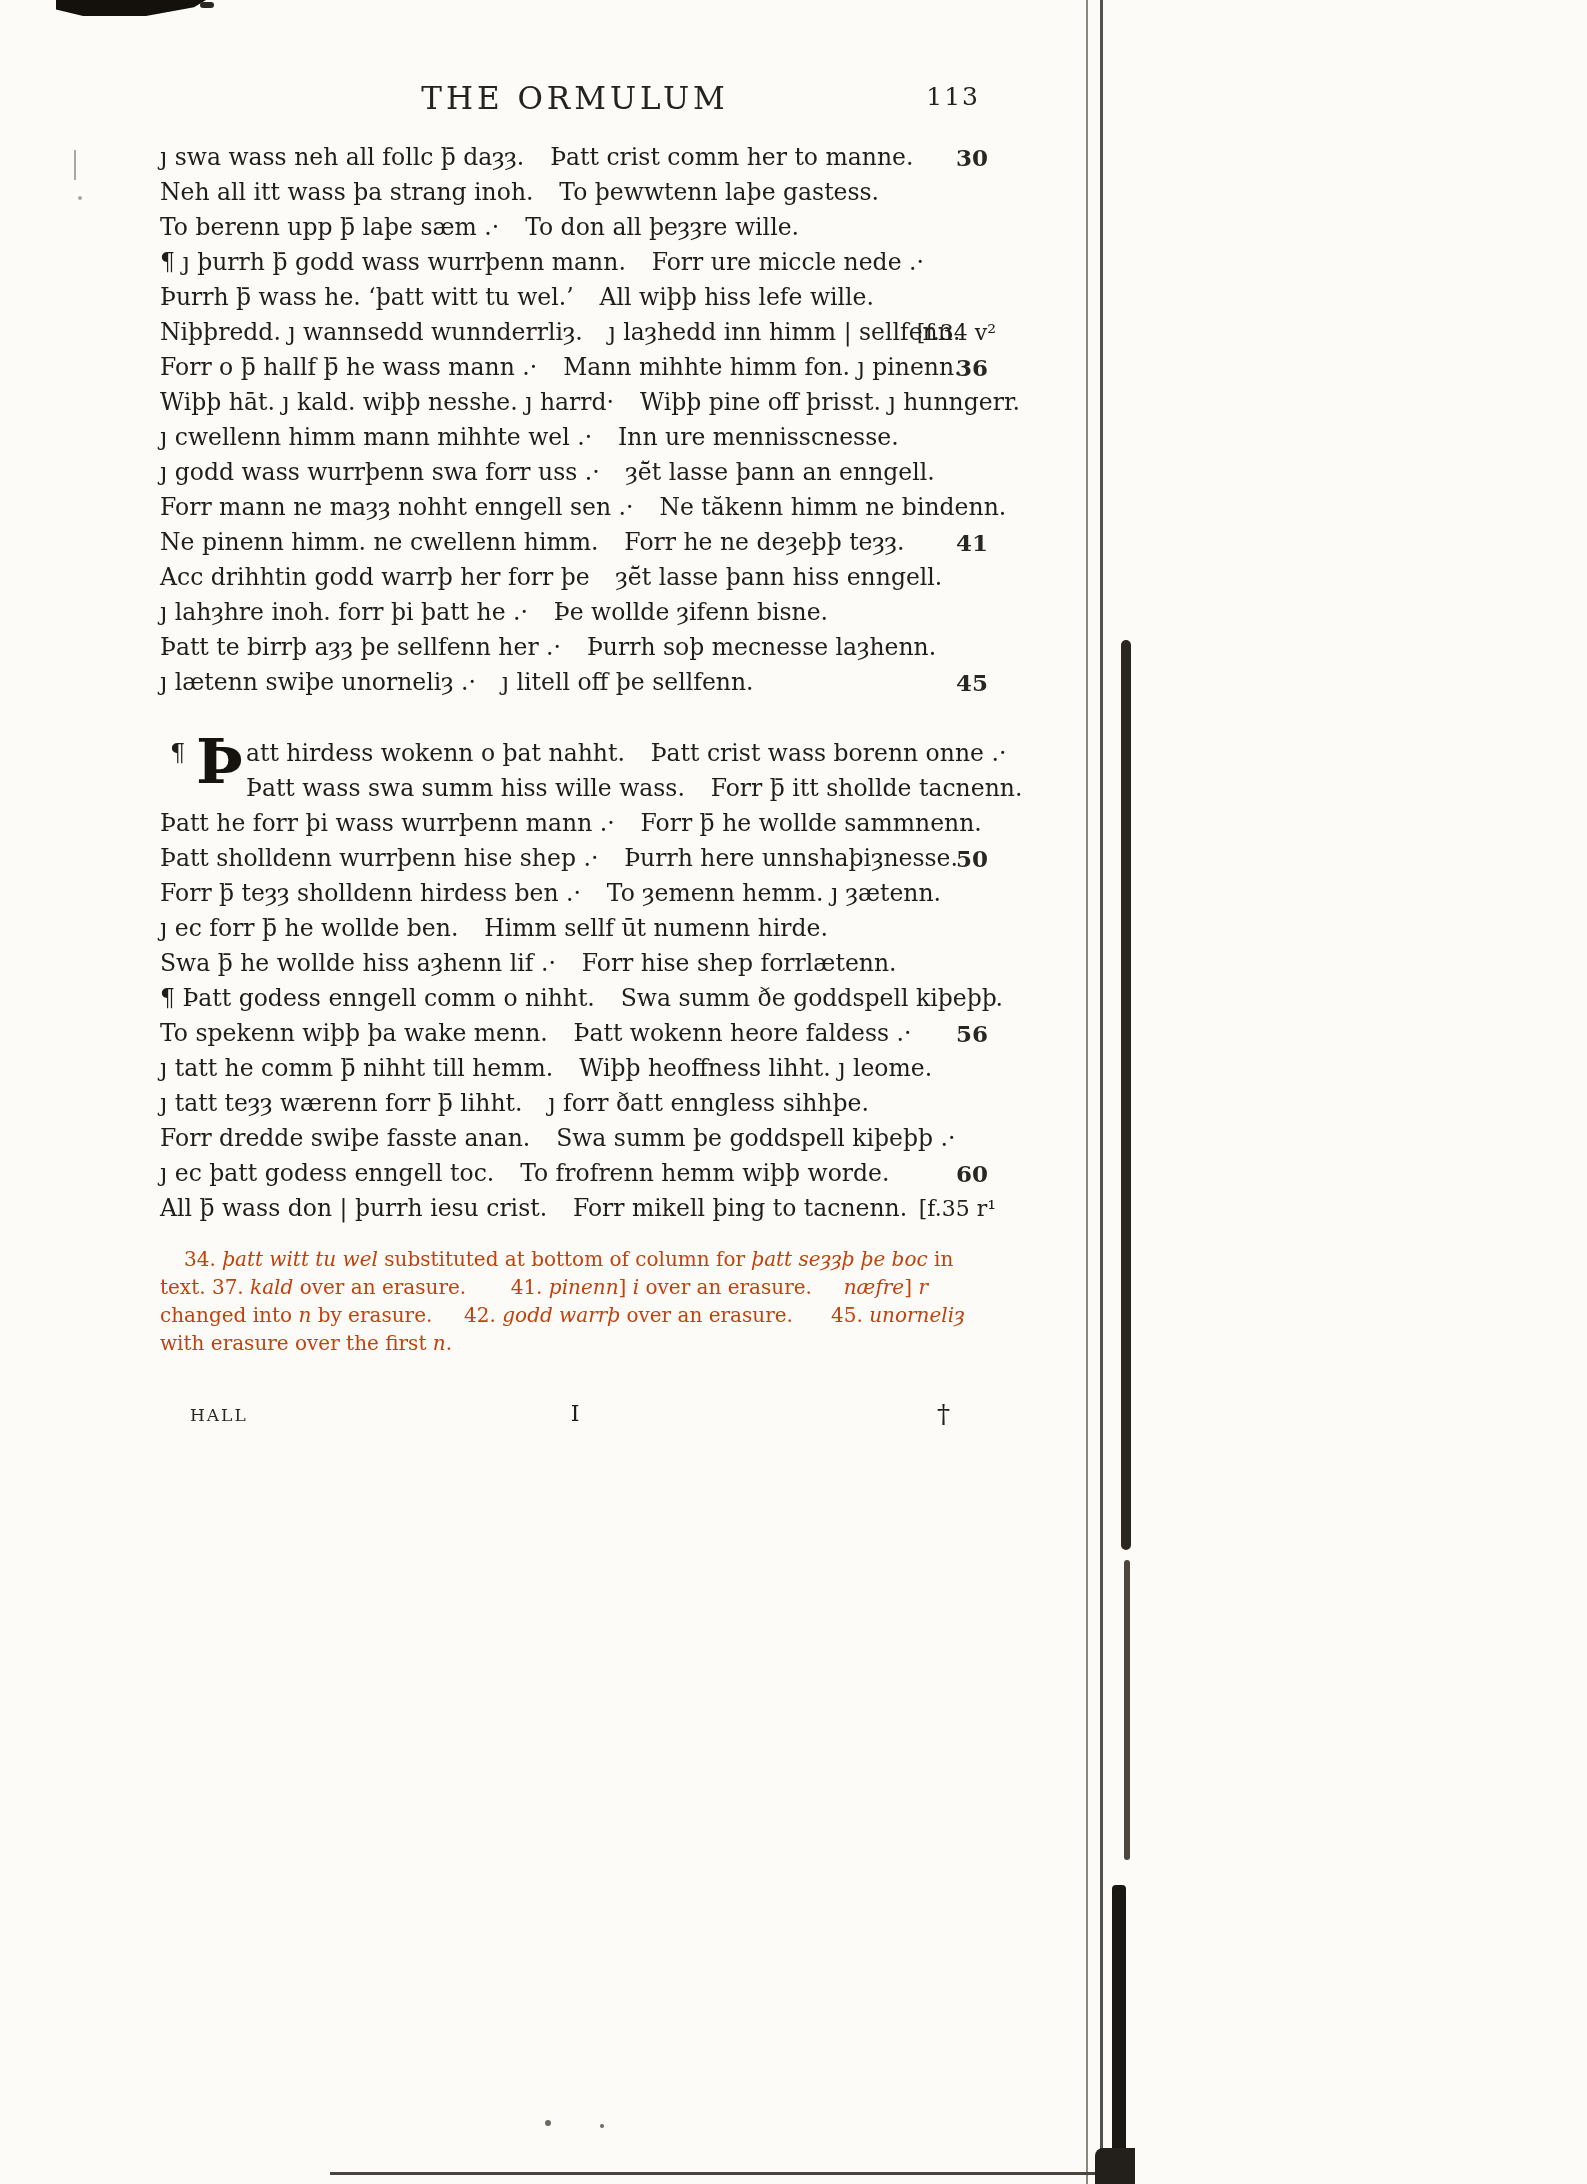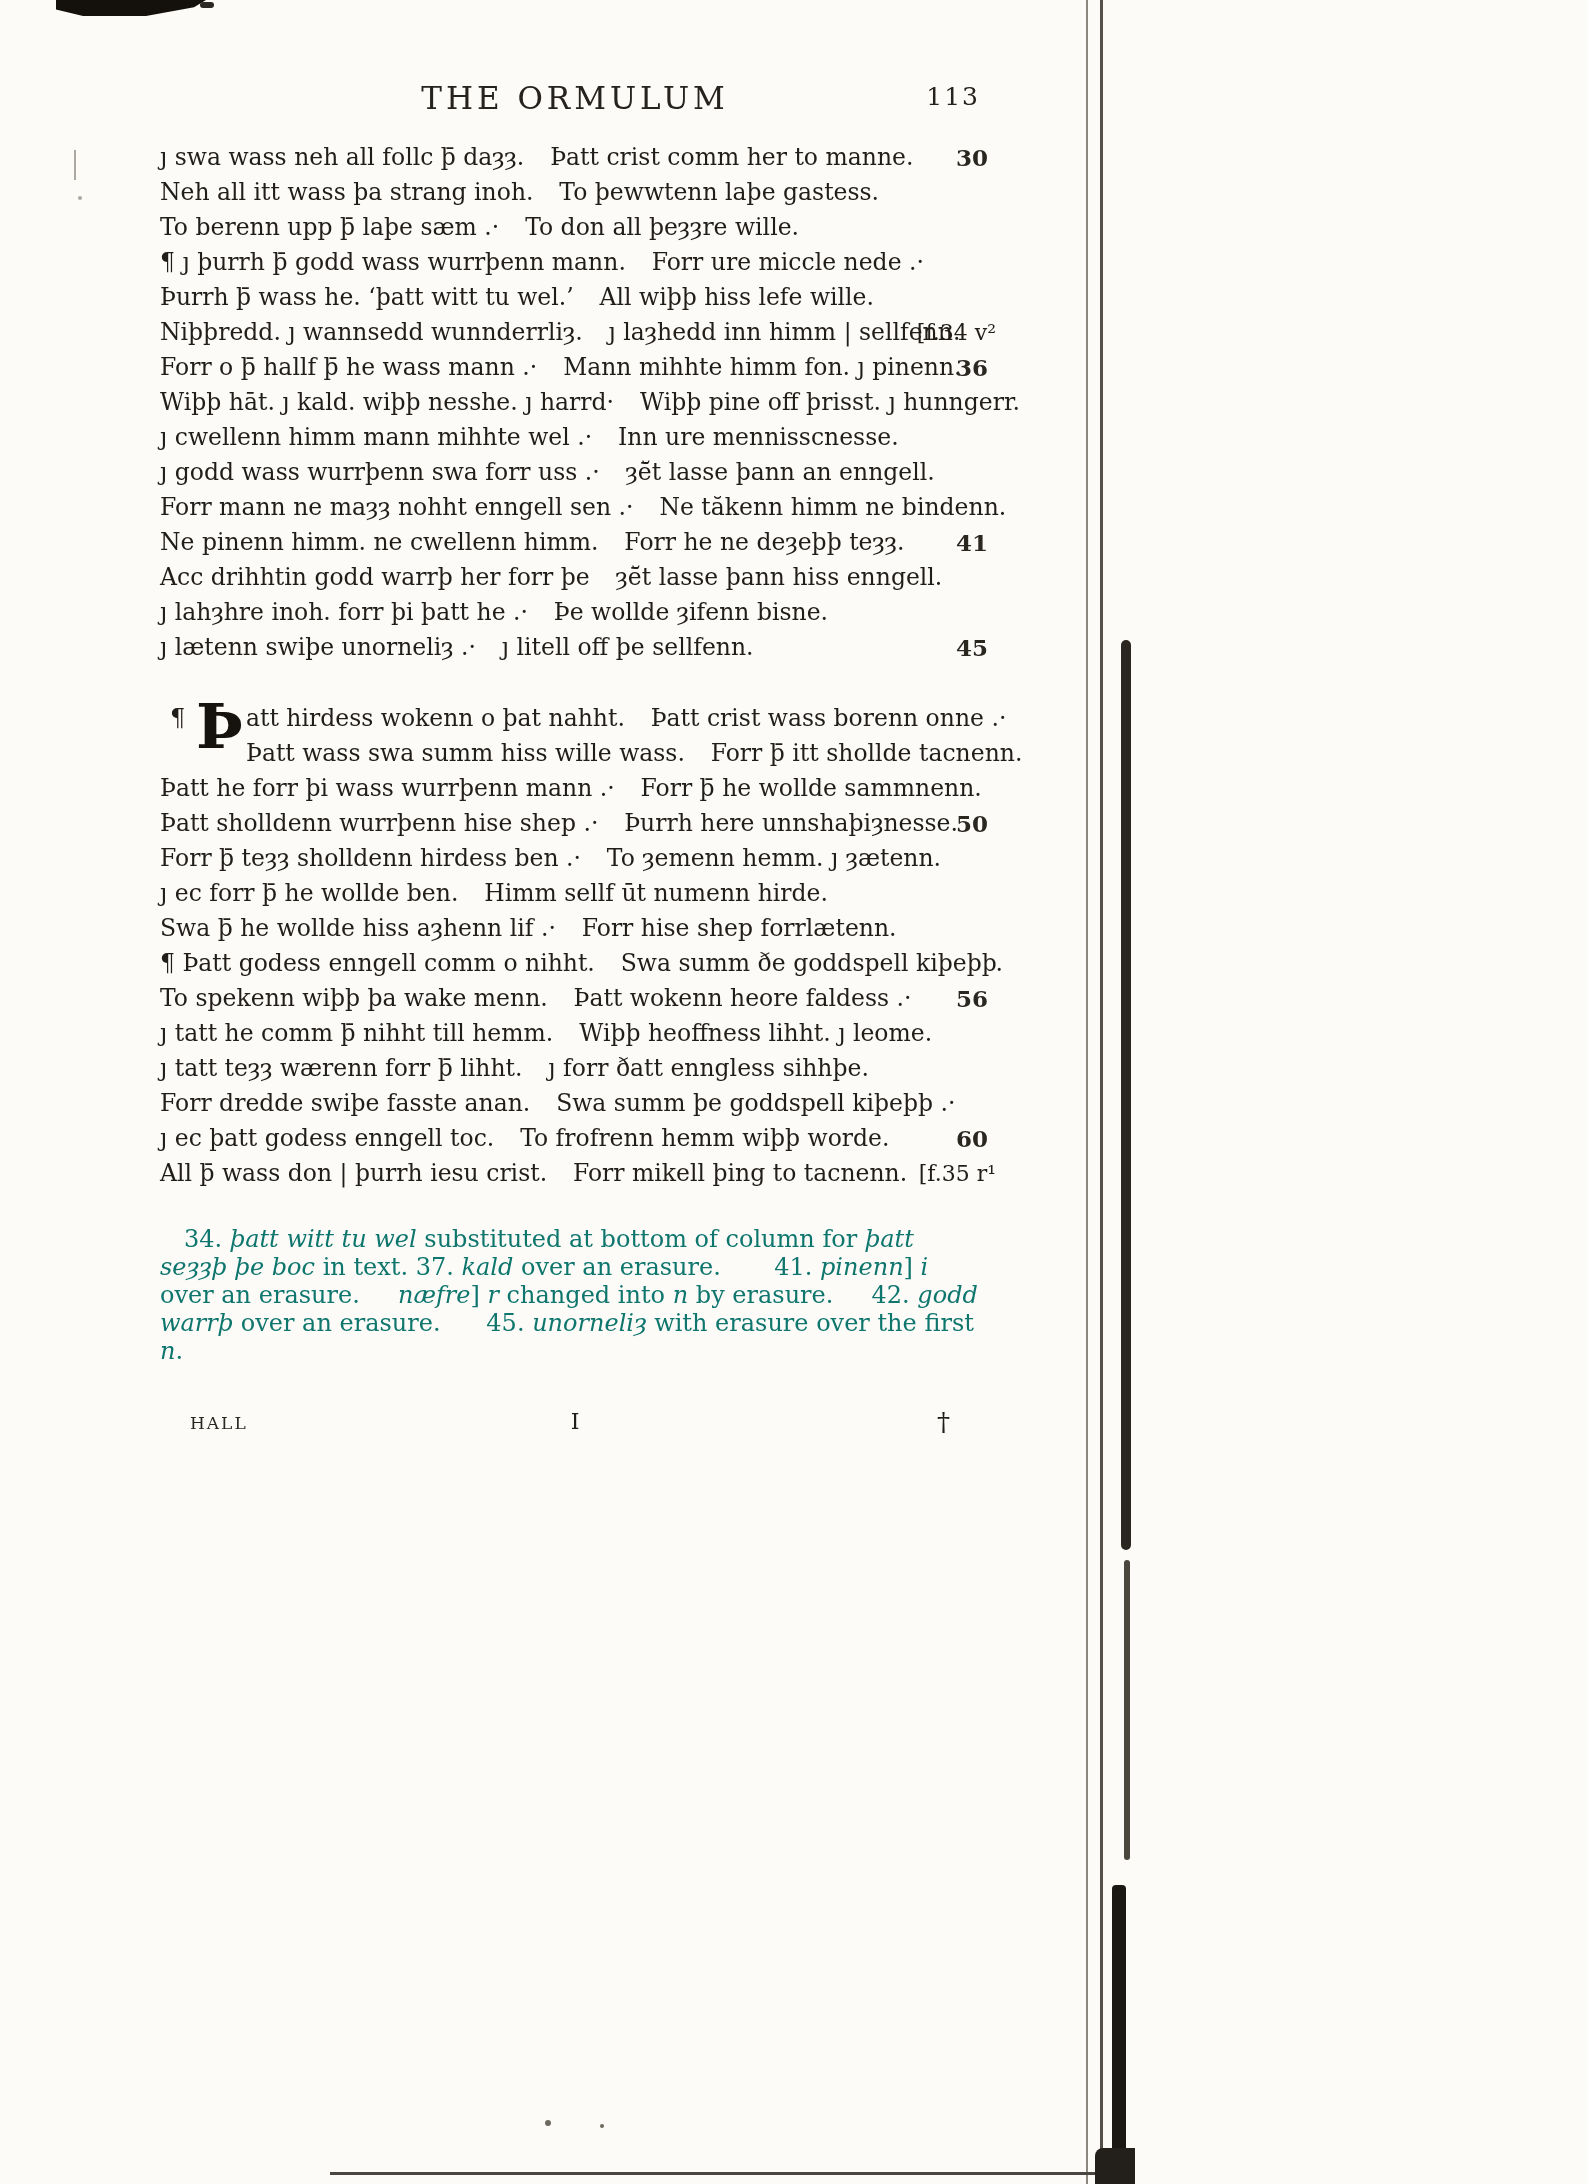--- a/index.html
+++ b/index.html
@@ -35,22 +35,22 @@
 
   .stanza2 { margin-top:36px; }
   .dc-indent { padding-left:86px; }
   .pilcrow { position:absolute; left:10px; top:0; font-size:24px; }
   .dropcap {
     position:absolute; left:36px; top:-5px;
     font-size:62px; line-height:62px; font-weight:bold; color:#16130f;
   }
 
   .footnotes {
-    margin-top:34px; font-size:24px; line-height:28px;
-    text-indent:24px; color:#0f766e; width:824px;
+    margin-top:19px; font-size:20px; line-height:28px;
+    text-indent:24px; color:#c2410c; width:824px;
   }
   .fnit { font-style:italic; }
 
   .pagefoot { position:relative; margin-top:40px; height:32px; }
   .sig-left {
     position:absolute; left:30px; top:8px;
     font-size:17px; letter-spacing:2px; color:#2a2620;
   }
   .sig-center {
     position:absolute; left:50%; transform:translateX(-50%); top:4px;
@@ -109,20 +109,21 @@
       <div class="vline"><span class="half-a">Þurrh þ̄ wass he. ‘þatt witt tu wel.’</span><span class="halfgap"></span><span class="half-b">All wiþþ hiss lefe wille.</span></div>
       <div class="vline"><span class="half-a">Niþþredd. ȷ wannsedd wunnderrliȝ.</span><span class="halfgap"></span><span class="half-b">ȷ laȝhedd inn himm | sellfenn.</span><span class="mnote">[f.34 v²</span></div>
       <div class="vline"><span class="half-a">Forr o þ̄ hallf þ̄ he wass mann .·</span><span class="halfgap"></span><span class="half-b">Mann mihhte himm fon. ȷ pinenn.</span><span class="lnum">36</span></div>
       <div class="vline"><span class="half-a">Wiþþ hāt. ȷ kald. wiþþ nesshe. ȷ harrd·</span><span class="halfgap"></span><span class="half-b">Wiþþ pine off þrisst. ȷ hunngerr.</span></div>
       <div class="vline"><span class="half-a">ȷ cwellenn himm mann mihhte wel .·</span><span class="halfgap"></span><span class="half-b">Inn ure mennisscnesse.</span></div>
       <div class="vline"><span class="half-a">ȷ godd wass wurrþenn swa forr uss .·</span><span class="halfgap"></span><span class="half-b">ȝē̆t lasse þann an enngell.</span></div>
       <div class="vline"><span class="half-a">Forr mann ne maȝȝ nohht enngell sen .·</span><span class="halfgap"></span><span class="half-b">Ne tăkenn himm ne bindenn.</span></div>
       <div class="vline"><span class="half-a">Ne pinenn himm. ne cwellenn himm.</span><span class="halfgap"></span><span class="half-b">Forr he ne deȝeþþ teȝȝ.</span><span class="lnum">41</span></div>
       <div class="vline"><span class="half-a">Acc drihhtin godd warrþ her forr þe</span><span class="halfgap"></span><span class="half-b">ȝē̆t lasse þann hiss enngell.</span></div>
       <div class="vline"><span class="half-a">ȷ lahȝhre inoh. forr þi þatt he .·</span><span class="halfgap"></span><span class="half-b">Þe wollde ȝifenn bisne.</span></div>
+      <div class="vline"><span class="half-a">Þatt te birrþ aȝȝ þe sellfenn her .·</span><span class="halfgap"></span><span class="half-b">Þurrh soþ mecnesse laȝhenn.</span></div>
       <div class="vline"><span class="half-a">ȷ lætenn swiþe unorneliȝ .·</span><span class="halfgap"></span><span class="half-b">ȷ litell off þe sellfenn.</span><span class="lnum">45</span></div>
     </div>
 
   <div class="stanza stanza2" id="stanza2">
       <div class="vline dc-indent"><span class="pilcrow">¶</span><span class="dropcap">Þ</span><span class="half-a">att hirdess wokenn o þat nahht.</span><span class="halfgap"></span><span class="half-b">Þatt crist wass borenn onne .·</span></div>
       <div class="vline dc-indent"><span class="half-a">Þatt wass swa summ hiss wille wass.</span><span class="halfgap"></span><span class="half-b">Forr þ̄ itt shollde tacnenn.</span></div>
       <div class="vline"><span class="half-a">Þatt he forr þi wass wurrþenn mann .·</span><span class="halfgap"></span><span class="half-b">Forr þ̄ he wollde sammnenn.</span></div>
       <div class="vline"><span class="half-a">Þatt sholldenn wurrþenn hise shep .·</span><span class="halfgap"></span><span class="half-b">Þurrh here unnshaþiȝnesse.</span><span class="lnum">50</span></div>
       <div class="vline"><span class="half-a">Forr þ̄ teȝȝ sholldenn hirdess ben .·</span><span class="halfgap"></span><span class="half-b">To ȝemenn hemm. ȷ ȝætenn.</span></div>
       <div class="vline"><span class="half-a">ȷ ec forr þ̄ he wollde ben.</span><span class="halfgap"></span><span class="half-b">Himm sellf ūt numenn hirde.</span></div>

